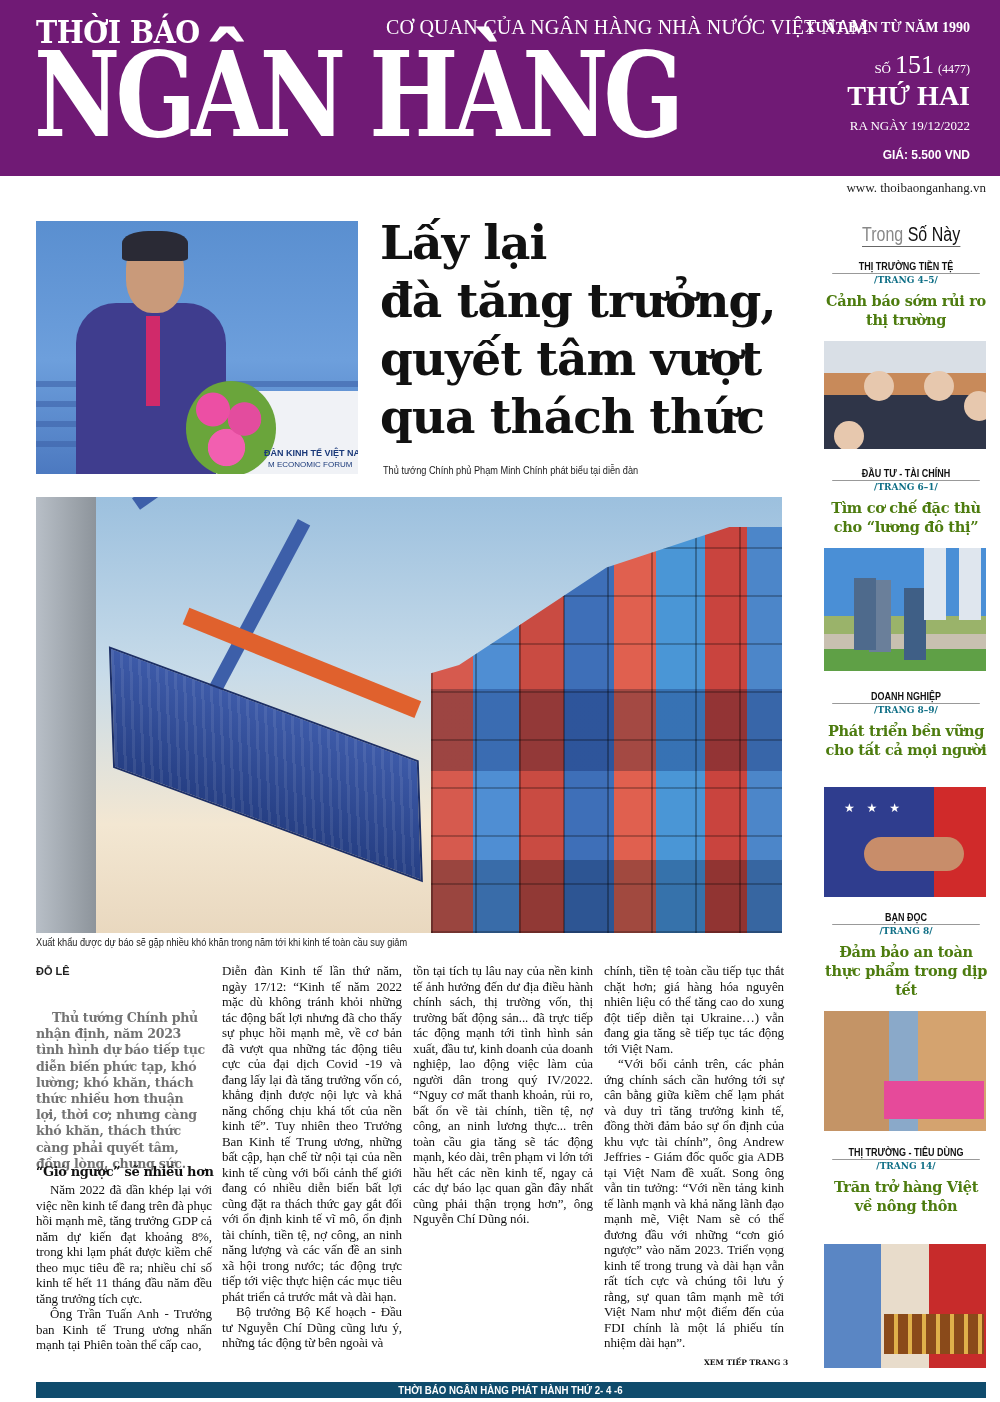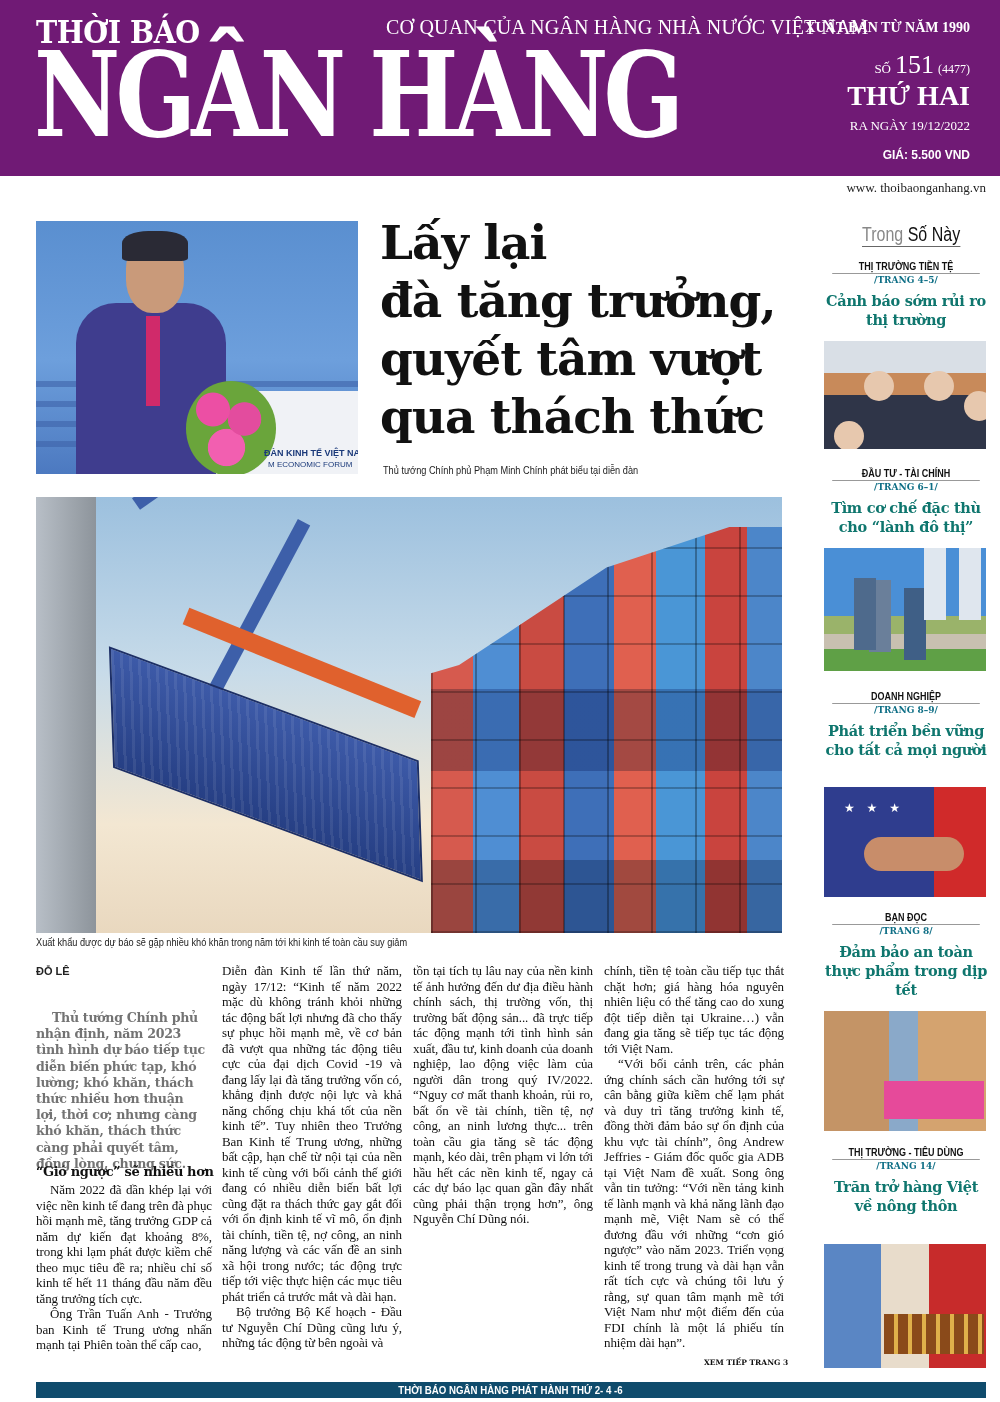--- a/index.html
+++ b/index.html
@@ -73,21 +73,21 @@
   .col4 { left: 604px; top: 963px; width: 180px; }
   .see-more { position: absolute; left: 704px; top: 1358px; font-family: "DejaVu Serif", serif; font-weight: 700; font-size: 7.5px; color: #111; white-space: nowrap; }
 
   
   .sidebar { position: absolute; left: 820px; top: 215px; width: 172px; }
   .sb-title { position: absolute; left: 42px; top: 8px; font-family: "Liberation Sans", sans-serif; font-size: 20px; color: #111; white-space: nowrap; transform: scaleX(0.8); transform-origin: left; border-bottom: 1px solid #666; }
   .sb-title .light { color: #888; }
   .sb-item { position: absolute; left: 4px; width: 164px; text-align: center; }
   .sb-cat { font-family: "Liberation Sans", sans-serif; font-weight: 700; font-size: 10px; color: #111; border-bottom: 1px solid #999; padding-bottom: 1px; transform: scaleX(0.9); }
   .sb-page { font-family: "DejaVu Serif", serif; font-weight: 700; font-size: 9px; color: #0f6f86; margin-top: 1px; }
-  .sb-head { font-family: "DejaVu Serif", serif; font-weight: 700; font-size: 14.5px; line-height: 19px; color: #0f766e; margin-top: 6px; letter-spacing: -0.3px; }
+  .sb-head { font-family: "DejaVu Serif", serif; font-weight: 700; font-size: 14.5px; line-height: 19px; color: #4d7c0f; margin-top: 6px; letter-spacing: -0.3px; }
   .sb-img { position: absolute; left: 4px; width: 162px; overflow: hidden; }
   .img-bank { background: linear-gradient(180deg, #d9dfe6 0 30%, #c88a5a 30% 50%, #2f3548 50% 100%); }
   .img-bank::after { content: ""; position: absolute; left: 40px; top: 30px; width: 30px; height: 30px; border-radius: 50%; background: #e7c8ae; box-shadow: 60px 0 0 #e7c8ae, 100px 20px 0 #e7c8ae, -30px 50px 0 #e7c8ae; }
   .img-city { background: linear-gradient(180deg, #4a8fd6 0 55%, #9ab36a 55% 70%, #c8c0b0 70% 82%, #5fa046 82% 100%); }
   .img-city::after { content: ""; position: absolute; left: 100px; top: 0; width: 22px; height: 72px; background: #dfe7ef; box-shadow: 35px 0 0 #dfe6ee, -70px 30px 0 #4e6a8c, -55px 32px 0 #6a7f9a, -20px 40px 0 #3f5f86; }
   .img-hand { background: linear-gradient(90deg, #2f3d8e 0 68%, #d02a2a 68% 100%); }
   .img-hand::before { content: "★ ★ ★"; position: absolute; left: 20px; top: 14px; color: #fff; font-size: 12px; letter-spacing: 4px; }
   .img-hand::after { content: ""; position: absolute; left: 40px; top: 50px; width: 100px; height: 34px; border-radius: 20px; background: #c88d6a; }
   .img-food { background: linear-gradient(90deg, #c49466 0 40%, #8aa9c9 40% 58%, #d4a36f 58% 100%); }
   .img-food::after { content: ""; position: absolute; left: 60px; top: 70px; width: 100px; height: 38px; background: #e64a9a; }
@@ -184,21 +184,21 @@
   <div class="sb-item" style="top:46px">
     <div class="sb-cat">THỊ TRƯỜNG TIỀN TỆ</div>
     <div class="sb-page">/TRANG 4–5/</div>
     <div class="sb-head">Cảnh báo sớm rủi ro thị trường</div>
   </div>
   <div class="sb-img img-bank" style="top:126px;height:108px"></div>
 
   <div class="sb-item" style="top:253px">
     <div class="sb-cat">ĐẦU TƯ - TÀI CHÍNH</div>
     <div class="sb-page">/TRANG 6–1/</div>
-    <div class="sb-head">Tìm cơ chế đặc thù cho “lành đô thị”</div>
+    <div class="sb-head">Tìm cơ chế đặc thù cho “lương đô thị”</div>
   </div>
   <div class="sb-img img-city" style="top:333px;height:123px"></div>
 
   <div class="sb-item" style="top:476px">
     <div class="sb-cat">DOANH NGHIỆP</div>
     <div class="sb-page">/TRANG 8–9/</div>
     <div class="sb-head">Phát triển bền vững cho tất cả mọi người</div>
   </div>
   <div class="sb-img img-hand" style="top:572px;height:110px"></div>
 

